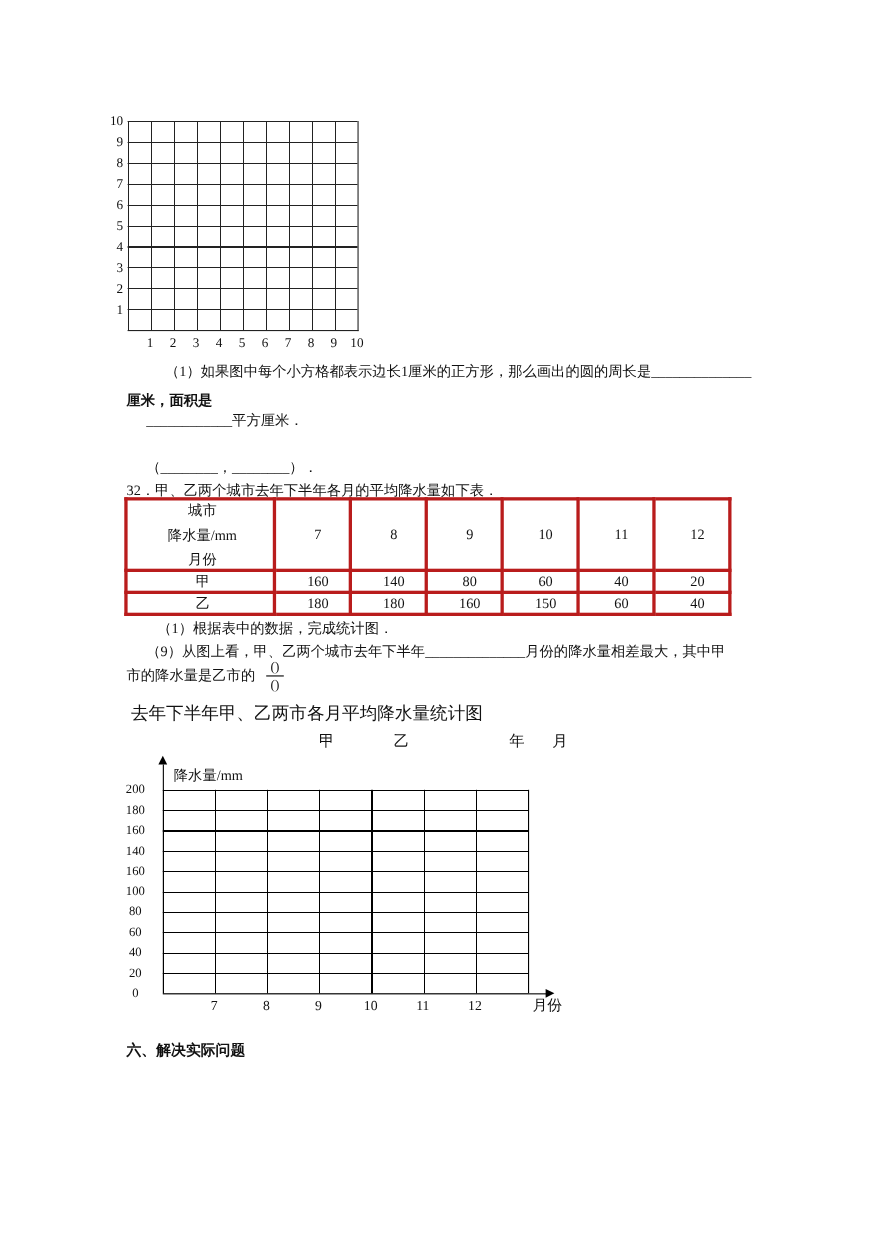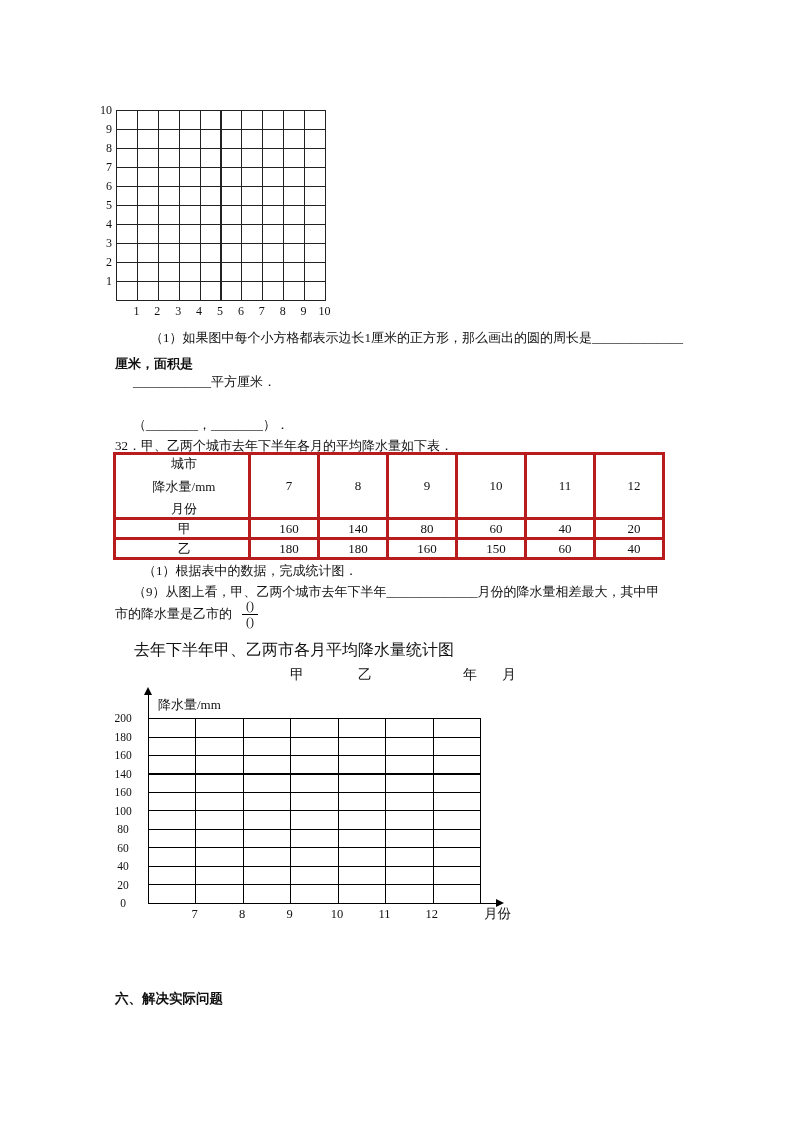--- a/index.html
+++ b/index.html
@@ -144,21 +144,21 @@
   <div class="abs txt" style="left:133px;top:562px;margin-left:10px;">（1）根据表中的数据，完成统计图．</div>
   <div class="abs txt" style="left:133px;top:583px;">（9）从图上看，甲、乙两个城市去年下半年______________月份的降水量相差最大，其中甲</div>
   <div class="abs frac-line" style="left:115px;top:597px;">
     <span class="txt">市的降水量是乙市的</span>
     <span class="fraction">
       <span class="frac-top">()</span>
       <span class="frac-bottom">()</span>
     </span>
   </div>
 
-  <div class="abs chart-title" style="left:119px;top:639px;margin-left:15px;">去年下半年甲、乙两市各月平均降水量统计图</div>
+  <div class="abs chart-title" style="left:119px;top:639px;">去年下半年甲、乙两市各月平均降水量统计图</div>
 
   <span class="abs legend-label" style="left:290px;top:666px;">甲</span>
   <span class="abs legend-label" style="left:358px;top:666px;">乙</span>
   <span class="abs legend-label" style="left:463px;top:666px;">年</span>
   <span class="abs legend-label" style="left:502px;top:666px;">月</span>
 
   <div class="abs arrow-up"></div>
   <div class="abs y-axis-line"></div>
   <div class="abs y-axis-label" style="left:158px;top:697px;">降水量/mm</div>
 
@@ -184,15 +184,15 @@
   <div class="abs chart-x-ticks">
     <span>7</span>
     <span>8</span>
     <span>9</span>
     <span>10</span>
     <span>11</span>
     <span>12</span>
   </div>
   <div class="abs x-axis-label" style="left:484px;top:906px;">月份</div>
 
-  <div class="abs section-head" style="left:115px;top:990px;">六、解决实际问题</div>
+  <div class="abs section-head" style="left:115px;top:946px;">六、解决实际问题</div>
 
 </div>
 
 </body></html>

